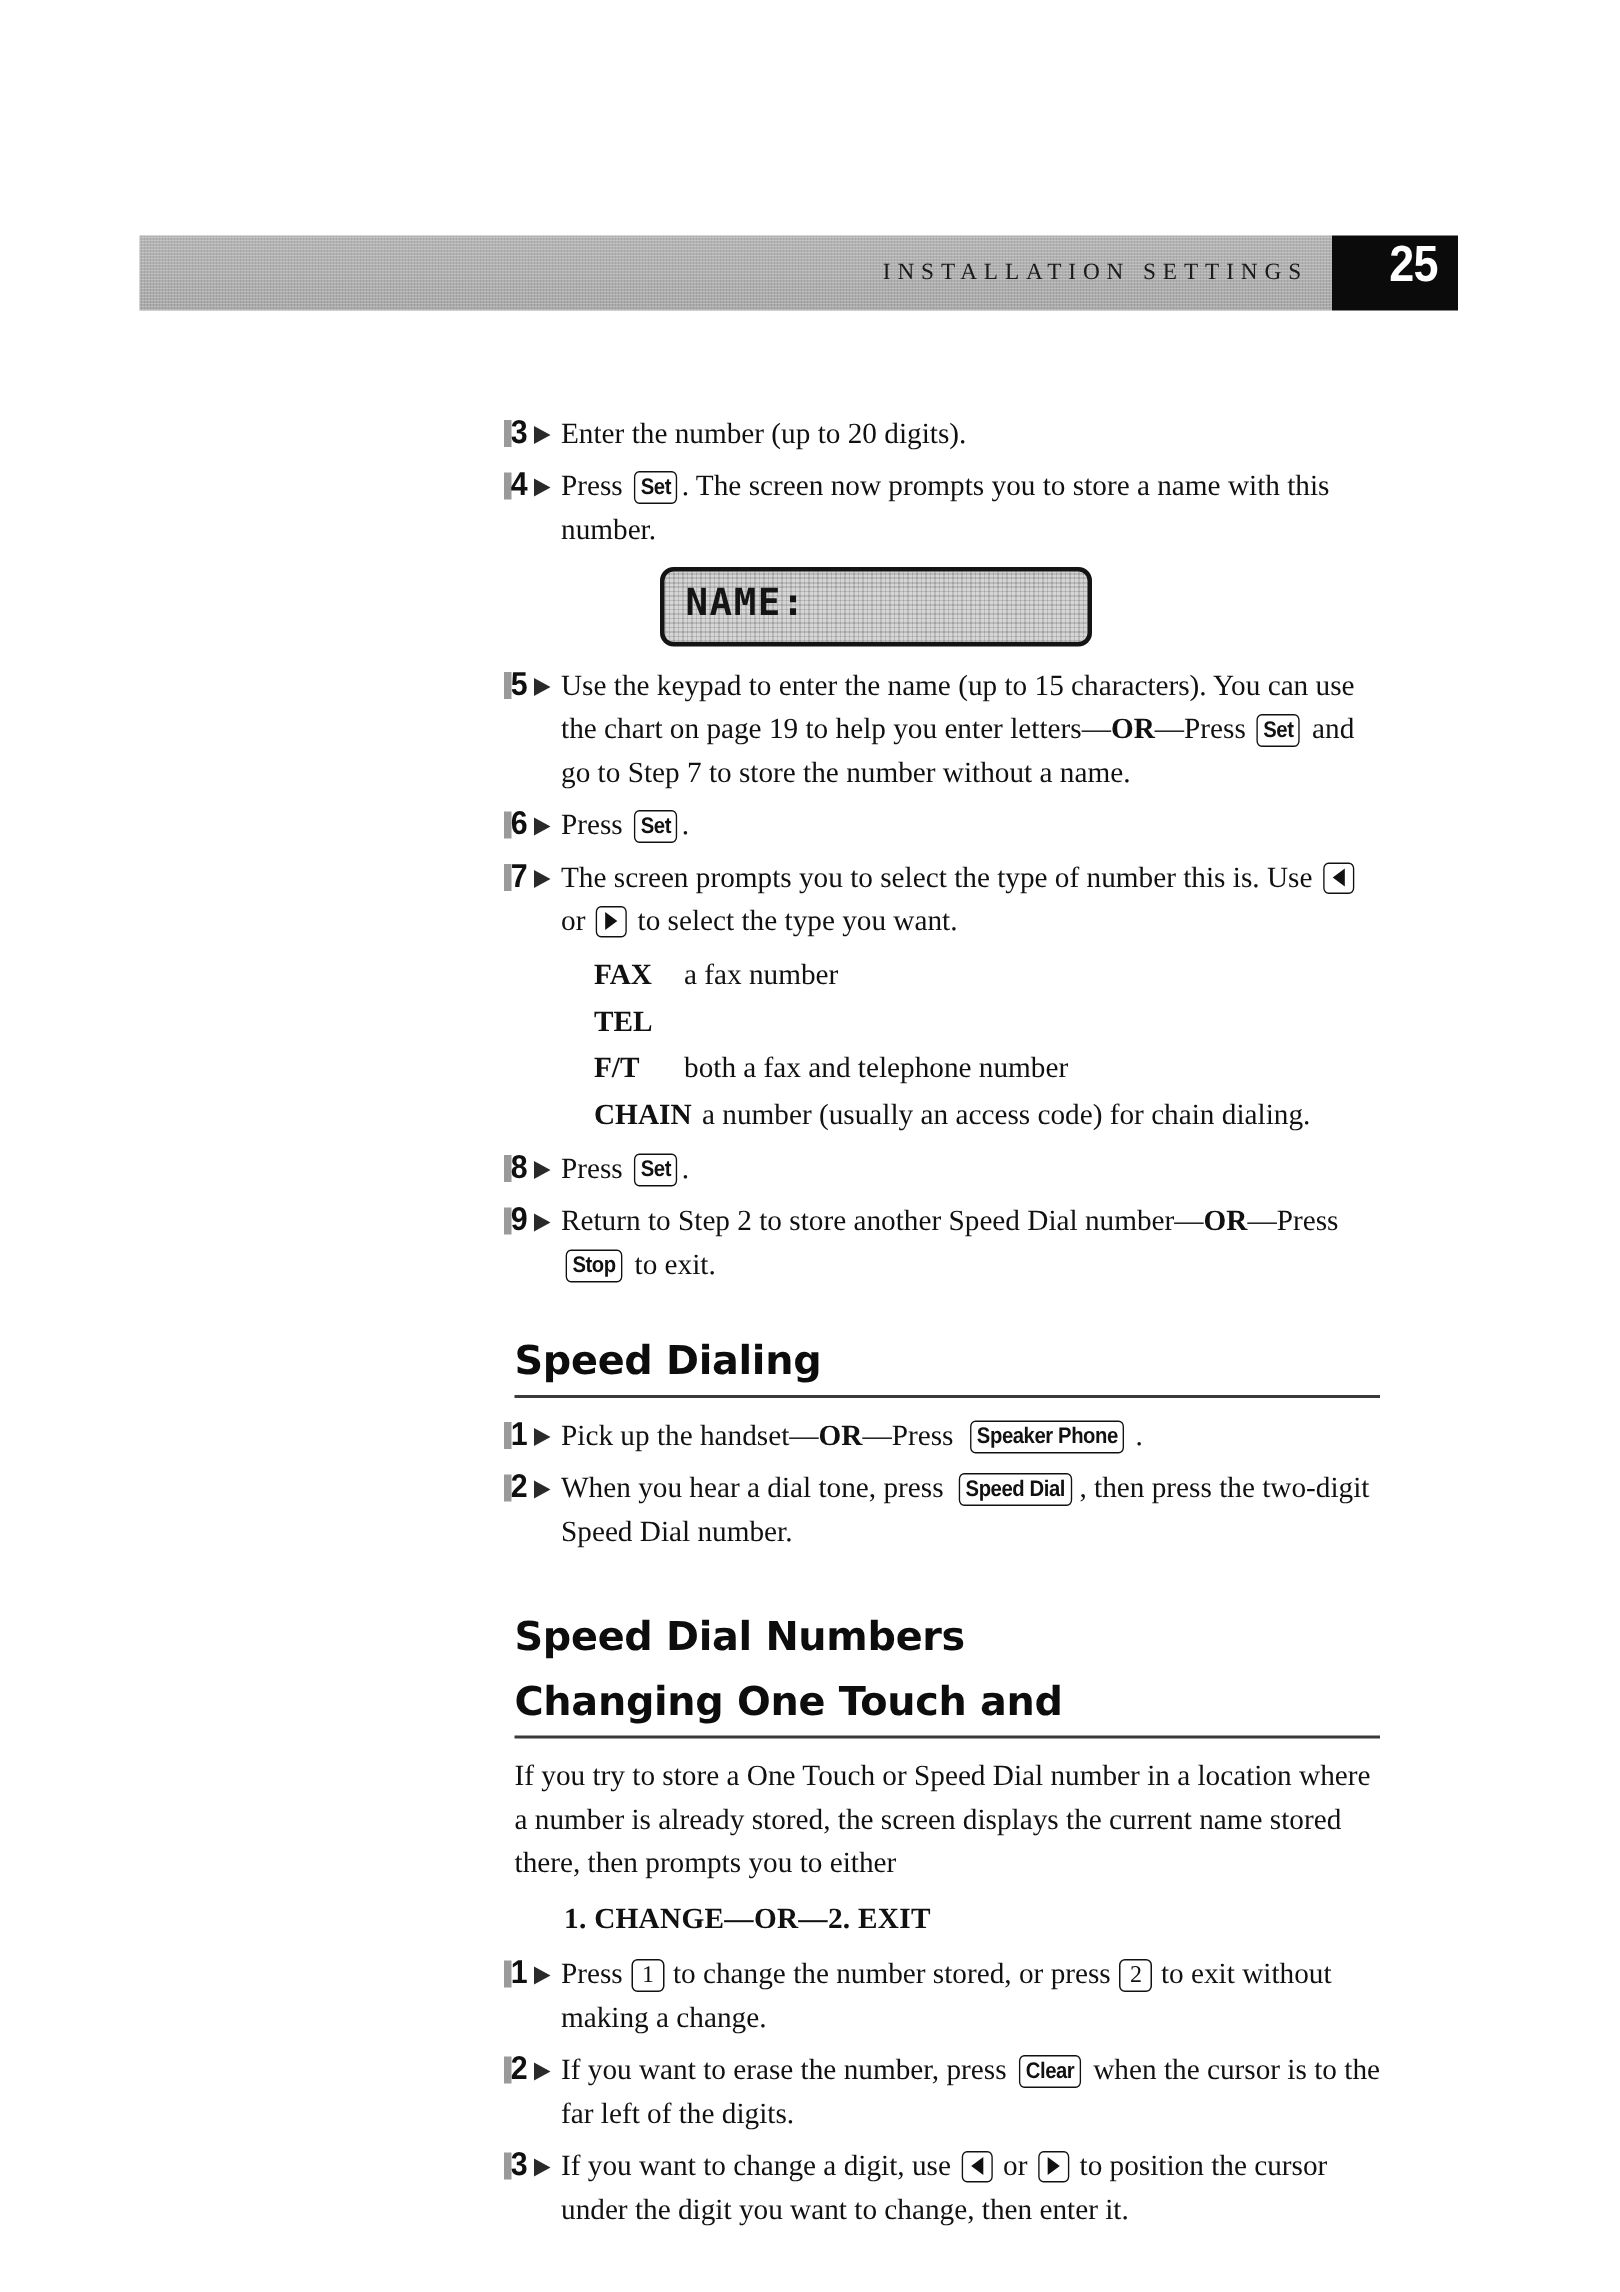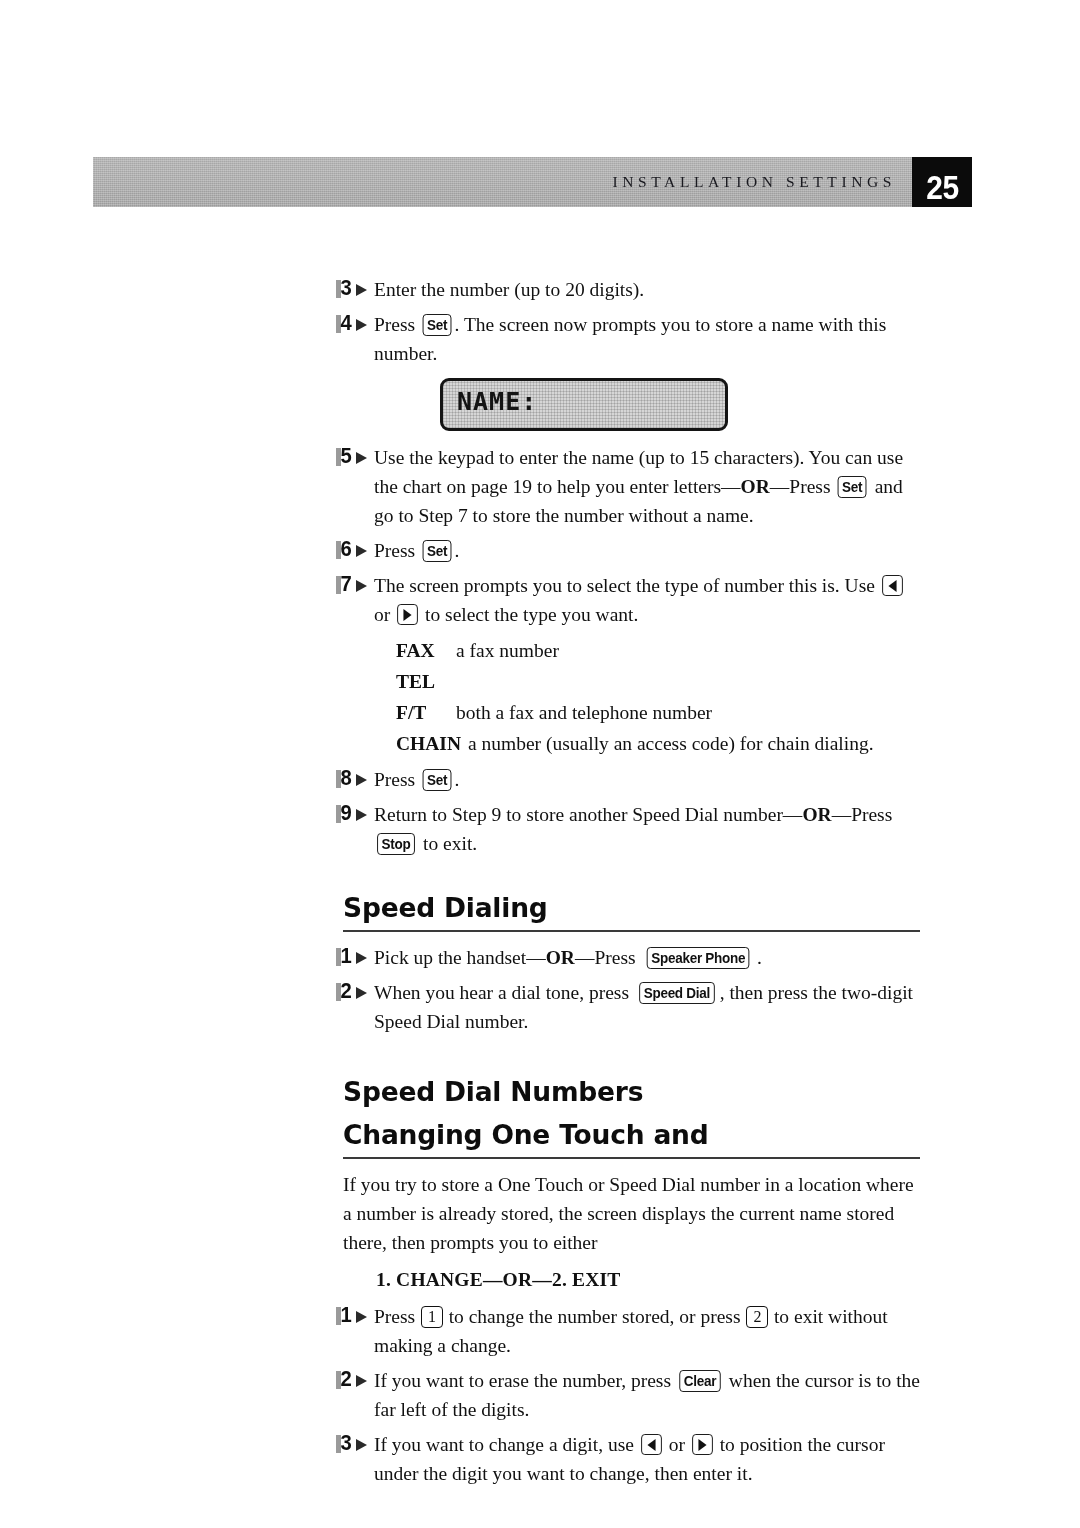--- a/index.html
+++ b/index.html
@@ -44,23 +44,24 @@
     font-size: 15.5px;
     letter-spacing: 4.6px;
     color: #19191f;
     white-space: nowrap;
     text-transform: uppercase;
   }
   .page-number-box {
     width: 60px;
     background: #0b0b0b;
     display: flex;
-    align-items: flex-end;
+    align-items: flex-start;
     justify-content: center;
     flex: 0 0 60px;
+    padding-left: 24px;
   }
   .page-number {
     color: #ffffff;
     font-family: "Liberation Sans", "DejaVu Sans", sans-serif;
     font-weight: bold;
     font-size: 34px;
     letter-spacing: -0.5px;
     transform: scaleX(.88);
   }
 
@@ -350,21 +351,21 @@
       </div>
     </div>
 
     <div class="step">
       <div class="step-marker">
         <span class="tick"></span>
         <span class="num">9</span>
         <span class="flag"></span>
       </div>
       <div class="step-body">
-        <span>Return to Step 9 to store another Speed Dial number—</span><span class="b">OR</span><span>—Press </span><span class="key">Stop</span><span> to exit.</span>
+        <span>Return to Step 2 to store another Speed Dial number—</span><span class="b">OR</span><span>—Press </span><span class="key">Stop</span><span> to exit.</span>
       </div>
     </div>
 
     <div class="section">
       <div class="heading">Speed Dialing</div>
       <div class="rule"></div>
 
       <div class="step">
         <div class="step-marker">
           <span class="tick"></span>

